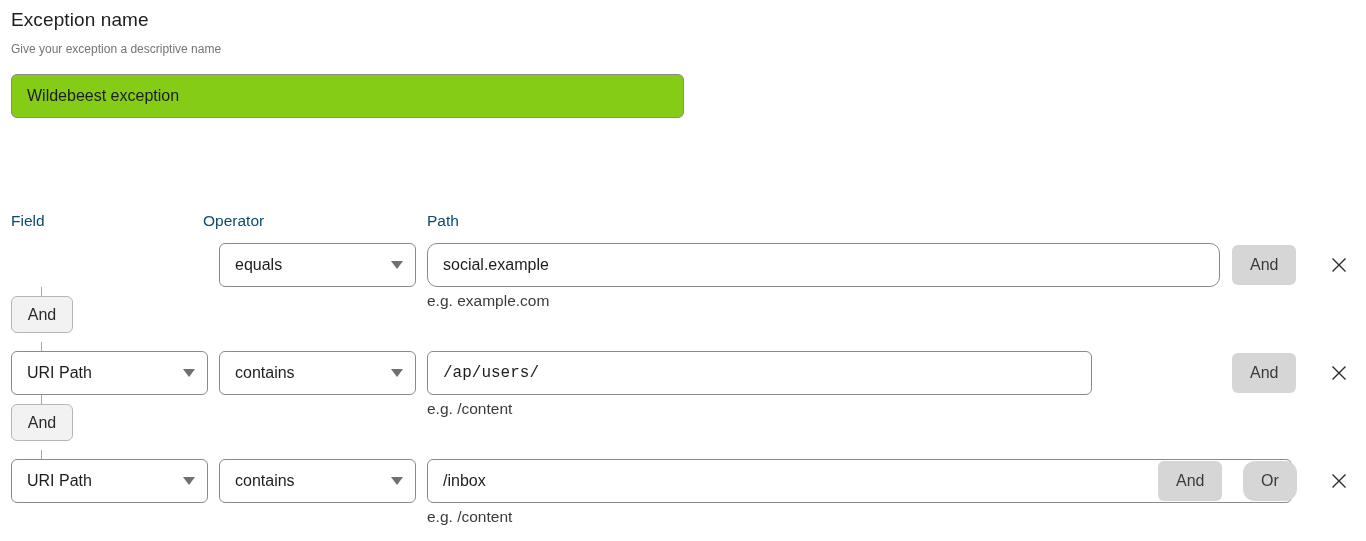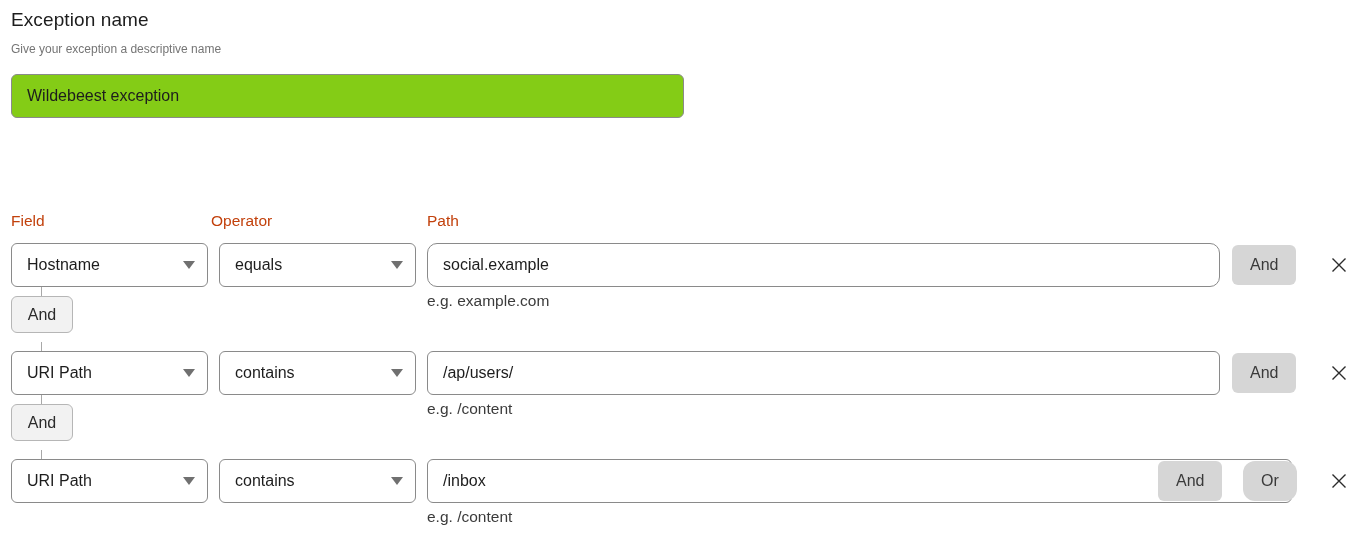--- a/index.html
+++ b/index.html
@@ -63,24 +63,24 @@
     font-weight: bold;
     color: #1d1d1d;
   }
 
   
   .col-head {
     position: absolute;
     top: 211px;
     font-size: 15.5px;
     line-height: 20px;
-    color: #c2410c;
+    color: #0c4a6e;
   }
   .col-head.field { left: 11px; }
-  .col-head.operator { left: 211px; text-align: right; }
+  .col-head.operator { left: 203px; text-align: right; }
   .col-head.value { left: 427px; }
 
   
   .rows { position: absolute; left: 0; top: 0; width: 100%; height: 100%; }
 
   .cond-row {
     position: absolute;
     left: 0;
     width: 1366px;
     height: 44px;
@@ -217,24 +217,20 @@
   <input class="name-input" type="text" value="Wildebeest exception" style="">
 
 
   <div class="col-head field">Field</div>
   <div class="col-head operator">Operator</div>
   <div class="col-head value">Path</div>
 
   <div class="rows">
 
     <div class="cond-row" style="top:243px;">
-      <div class="select-box field-select">
-        <span class="sel-text">Hostname</span>
-        <span class="caret"></span>
-      </div>
       <div class="select-box operator-select">
         <span class="sel-text">equals</span>
         <span class="caret"></span>
       </div>
       <input class="value-input" type="text" style="width: 793px; border-radius: 10px;" value="social.example">
       <div class="value-hint">e.g. example.com</div>
       <button class="logic-btn" style="left:1232px;">And</button>
       <button class="remove-btn" style="left:1326px;">
         <svg width="20" height="20" viewBox="0 0 20 20">
           <path d="M3.5 3.5 L16.5 16.5 M16.5 3.5 L3.5 16.5" stroke="#2b2b2b" stroke-width="1.4" fill="none"></path>
@@ -250,21 +246,21 @@
 
     <div class="cond-row" style="top:351px;">
       <div class="select-box field-select">
         <span class="sel-text">URI Path</span>
         <span class="caret"></span>
       </div>
       <div class="select-box operator-select">
         <span class="sel-text">contains</span>
         <span class="caret"></span>
       </div>
-      <input class="value-input" type="text" style="width: 793px;" value="/ap/users/">
+      <input class="value-input" type="text" style="width: 665px; font-family: Liberation Mono, monospace;" value="/ap/users/">
       <div class="value-hint">e.g. /content</div>
       <button class="logic-btn" style="left:1232px;">And</button>
       <button class="remove-btn" style="left:1326px;">
         <svg width="20" height="20" viewBox="0 0 20 20">
           <path d="M3.5 3.5 L16.5 16.5 M16.5 3.5 L3.5 16.5" stroke="#2b2b2b" stroke-width="1.4" fill="none"></path>
         </svg>
       </button>
     </div>
 
     <div class="connector" style="top:395px;">

